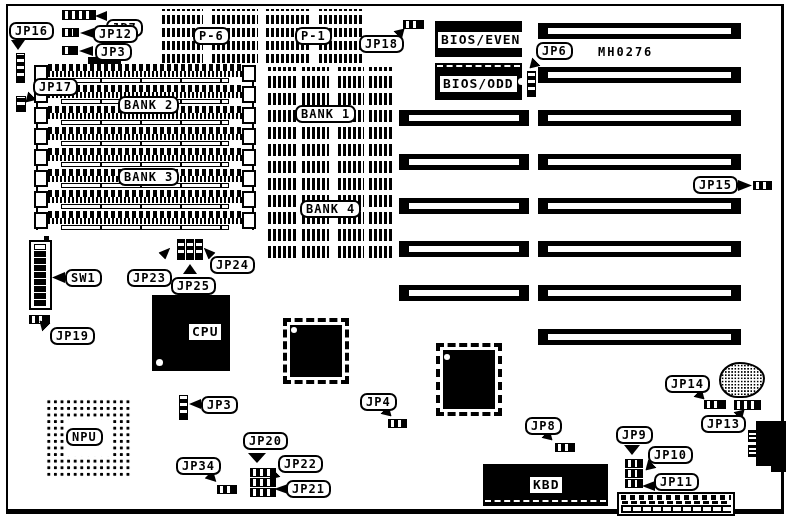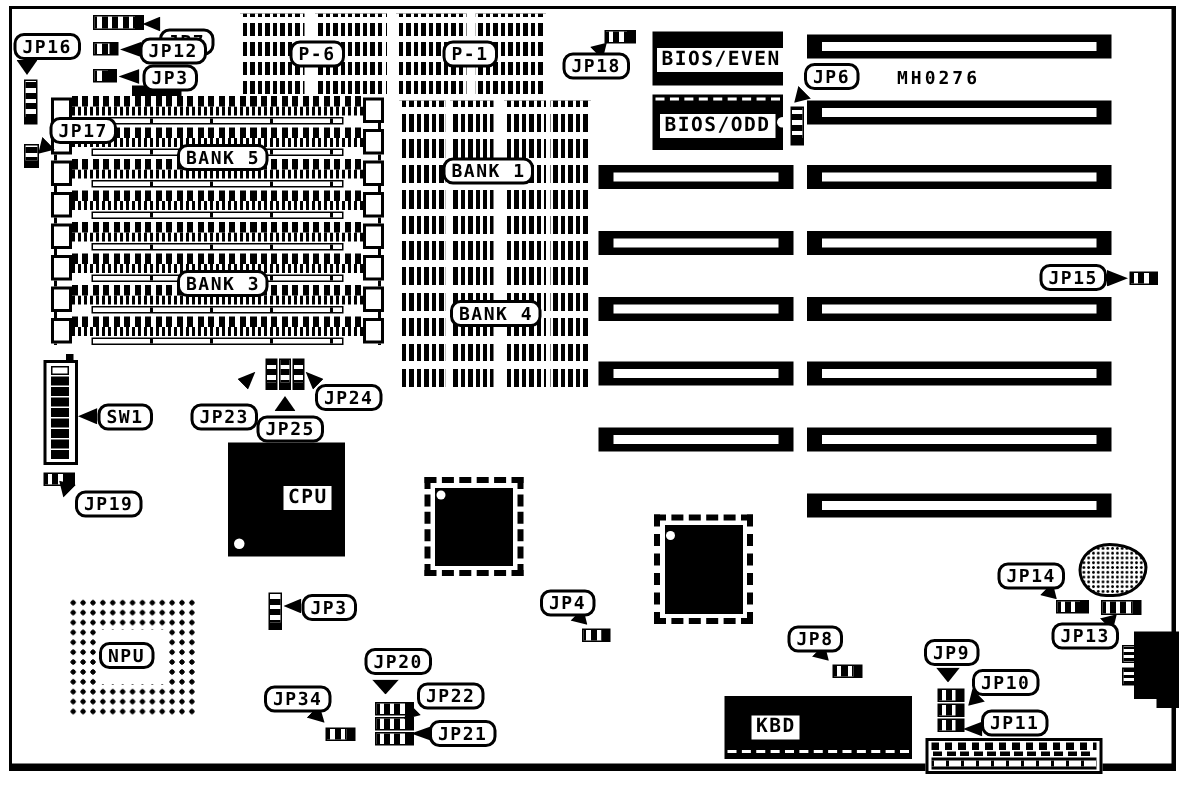--- a/index.html
+++ b/index.html
@@ -86,21 +86,21 @@
     <div class="sockcol" style="left:50px;top:0;width:48px;height:54px"></div>
   </div>
   <div class="callout" style="left:193px;top:27px">P-6</div>
   <div class="abs" style="left:264px;top:9px;width:100px;height:54px">
     <div class="sockcol" style="left:0;top:0;width:47px;height:54px"></div>
     <div class="sockcol" style="left:53px;top:0;width:47px;height:54px"></div>
   </div>
   <div class="callout" style="left:295px;top:27px">P-1</div>
 
   <div class="jh" style="left:403px;top:20px;width:21px;height:9px"></div>
-  <div class="callout" style="left:375px;top:35px">JP18</div>
+  <div class="callout" style="left:359px;top:35px">JP18</div>
   <div class="tail" style="left:396px;top:26px;width:10px;height:12px;transform:rotate(135deg)"></div>
 
   <div class="abs" style="left:435px;top:21px;width:87px;height:36px;background:#000">
     <div class="wdot" style="right:-3px;top:14px;width:7px;height:7px"></div>
   </div>
   <div class="chiplabel" style="left:438px;top:32px">BIOS/EVEN</div>
   <div class="abs" style="left:435px;top:63px;width:87px;height:37px;background:#000">
     <div class="abs" style="left:2px;right:2px;top:2px;border-top:2px dashed #fff"></div>
     <div class="wdot" style="right:-3px;top:15px;width:7px;height:7px"></div>
   </div>
@@ -158,22 +158,22 @@
       </div>
     <div class="simm-row">
         <div class="simm-bar"></div>
         <div class="simm-gap"></div>
       </div>
     <div class="simm-row">
         <div class="simm-bar"></div>
         <div class="simm-gap"></div>
       </div>
   </div>
-  <div class="callout" style="left:118px;top:96px">BANK 5</div>
-  <div class="callout" style="left:118px;top:180px">BANK 3</div>
+  <div class="callout" style="left:118px;top:96px">BANK 2</div>
+  <div class="callout" style="left:118px;top:168px">BANK 3</div>
 
   <div class="abs" style="left:266px;top:67px;width:128px;height:191px">
     <div class="dipcol" style="left:0;top:0;width:31px;height:191px"></div>
     <div class="dipcol" style="left:34px;top:0;width:29px;height:191px"></div>
     <div class="dipcol" style="left:70px;top:0;width:28px;height:191px"></div>
     <div class="dipcol" style="left:101px;top:0;width:27px;height:191px"></div>
   </div>
   <div class="callout" style="left:295px;top:105px">BANK 1</div>
   <div class="callout" style="left:300px;top:200px">BANK 4</div>
 
@@ -242,21 +242,21 @@
   <div class="callout" style="left:286px;top:480px">JP21</div>
   <div class="tail" style="left:274px;top:484px;width:14px;height:10px"></div>
 
   <div class="jh" style="left:555px;top:443px;width:20px;height:9px"></div>
   <div class="callout" style="left:525px;top:417px">JP8</div>
   <div class="tail" style="left:544px;top:431px;width:10px;height:12px;transform:rotate(-135deg)"></div>
 
   <div class="abs" style="left:483px;top:464px;width:125px;height:42px;background:#000">
     <div class="abs" style="left:2px;right:2px;bottom:4px;border-top:2px dashed #fff"></div>
   </div>
-  <div class="chiplabel" style="left:501px;top:477px">KBD</div>
+  <div class="chiplabel" style="left:530px;top:477px">KBD</div>
 
   <div class="jh" style="left:625px;top:459px;width:18px;height:9px"></div>
   <div class="jh" style="left:625px;top:469px;width:18px;height:9px"></div>
   <div class="jh" style="left:625px;top:479px;width:18px;height:9px"></div>
   <div class="callout" style="left:616px;top:426px">JP9</div>
   <div class="tail" style="left:627px;top:442px;width:10px;height:16px;transform:rotate(-90deg)"></div>
   <div class="callout" style="left:648px;top:446px">JP10</div>
   <div class="tail" style="left:644px;top:461px;width:10px;height:12px;transform:rotate(-45deg)"></div>
   <div class="callout" style="left:654px;top:473px">JP11</div>
   <div class="tail" style="left:642px;top:481px;width:13px;height:10px"></div>

